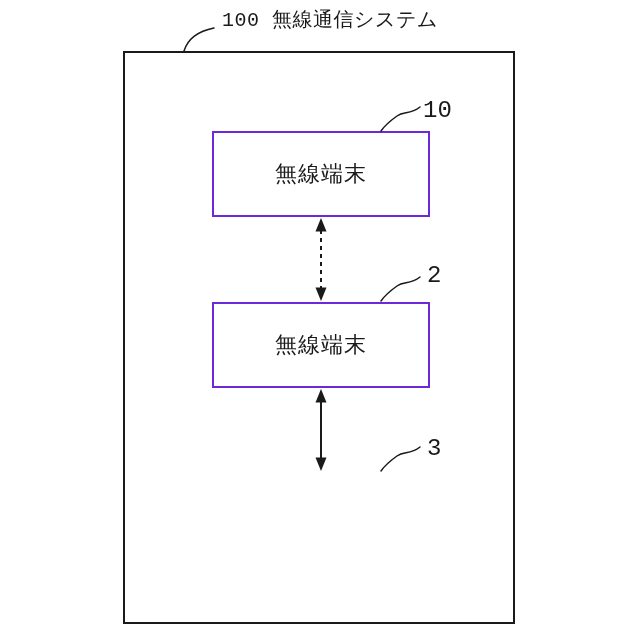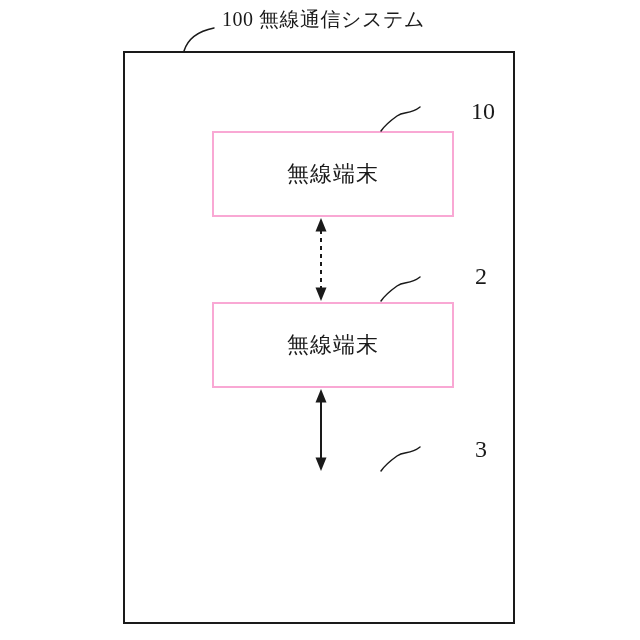--- a/index.html
+++ b/index.html
@@ -5,21 +5,21 @@
   html, body {
     margin: 0;
     padding: 0;
     background: #ffffff;
   }
   .canvas {
     position: relative;
     width: 640px;
     height: 640px;
     background: #ffffff;
-    font-family: Liberation Serif, serif;
+    font-family: Liberation Mono, monospace;
     color: #1a1a1a;
     overflow: hidden;
     border-radius: 25px;
   }
   .fig-title {
     position: absolute;
     left: 222px;
     top: 6px;
     font-size: 20px;
     letter-spacing: 0.5px;
@@ -31,39 +31,38 @@
     top: 51px;
     width: 392px;
     height: 573px;
     border: 2px solid #1a1a1a;
     box-sizing: border-box;
     background: #ffffff;
   }
   .node {
     position: absolute;
     left: 212px;
-    width: 242px;
+    width: 218px;
     height: 86px;
-    border: 2px solid #f9a8d4;
+    border: 2px solid #6d28d9;
     box-sizing: border-box;
     background: #ffffff;
     display: flex;
     align-items: center;
     justify-content: center;
     font-size: 22px;
     letter-spacing: 1px;
   }
   .node-10 { top: 131px; }
   .node-2  { top: 302px; }
   .node-3  { top: 472px; }
   .ref {
     position: absolute;
     font-size: 24px;
     line-height: 1;
-    margin-left: 48px;
   }
   .ref-10 { left: 423px; top: 99px;  }
   .ref-2  { left: 427px; top: 264px; }
   .ref-3  { left: 427px; top: 437px; }
   .overlay-svg {
     position: absolute;
     left: 0;
     top: 0;
     width: 640px;
     height: 640px;

